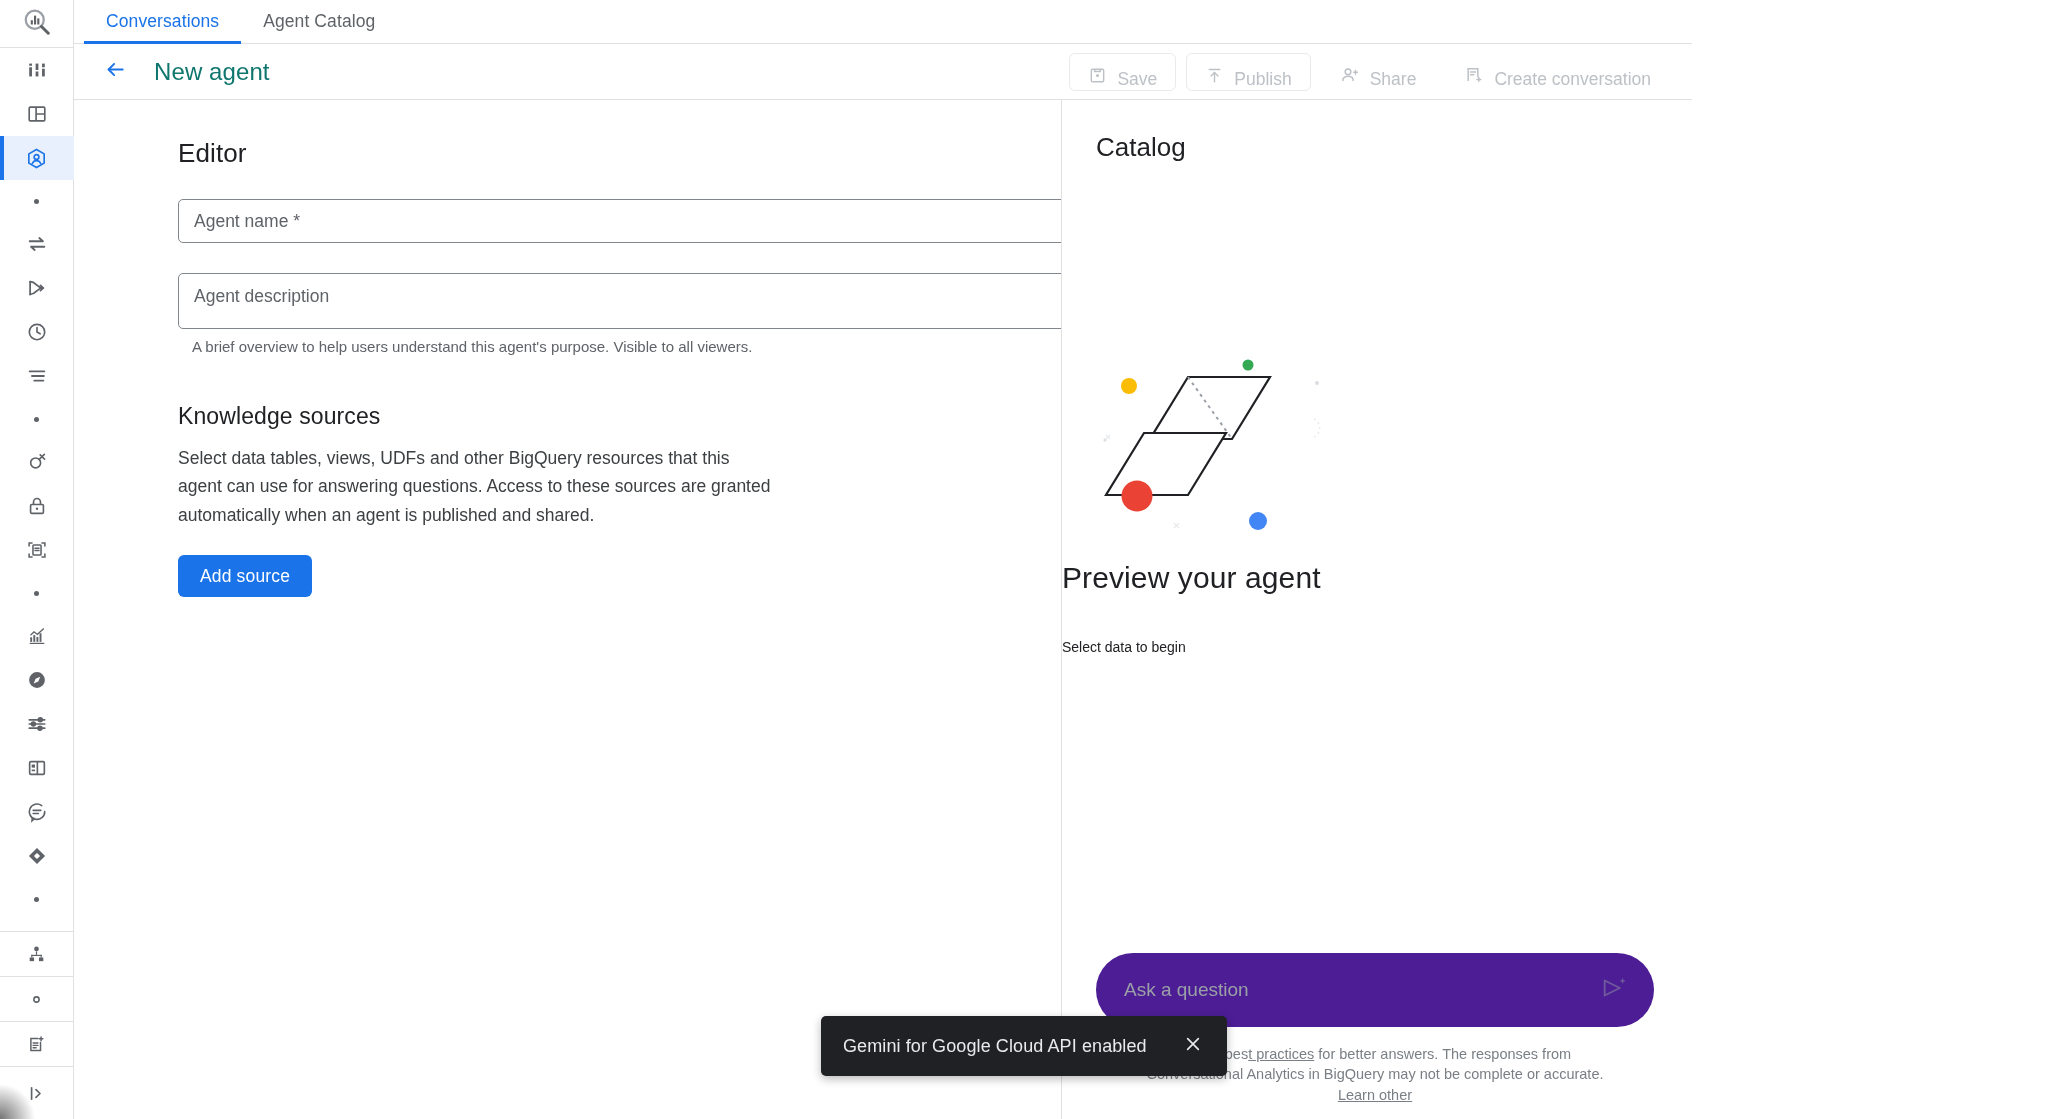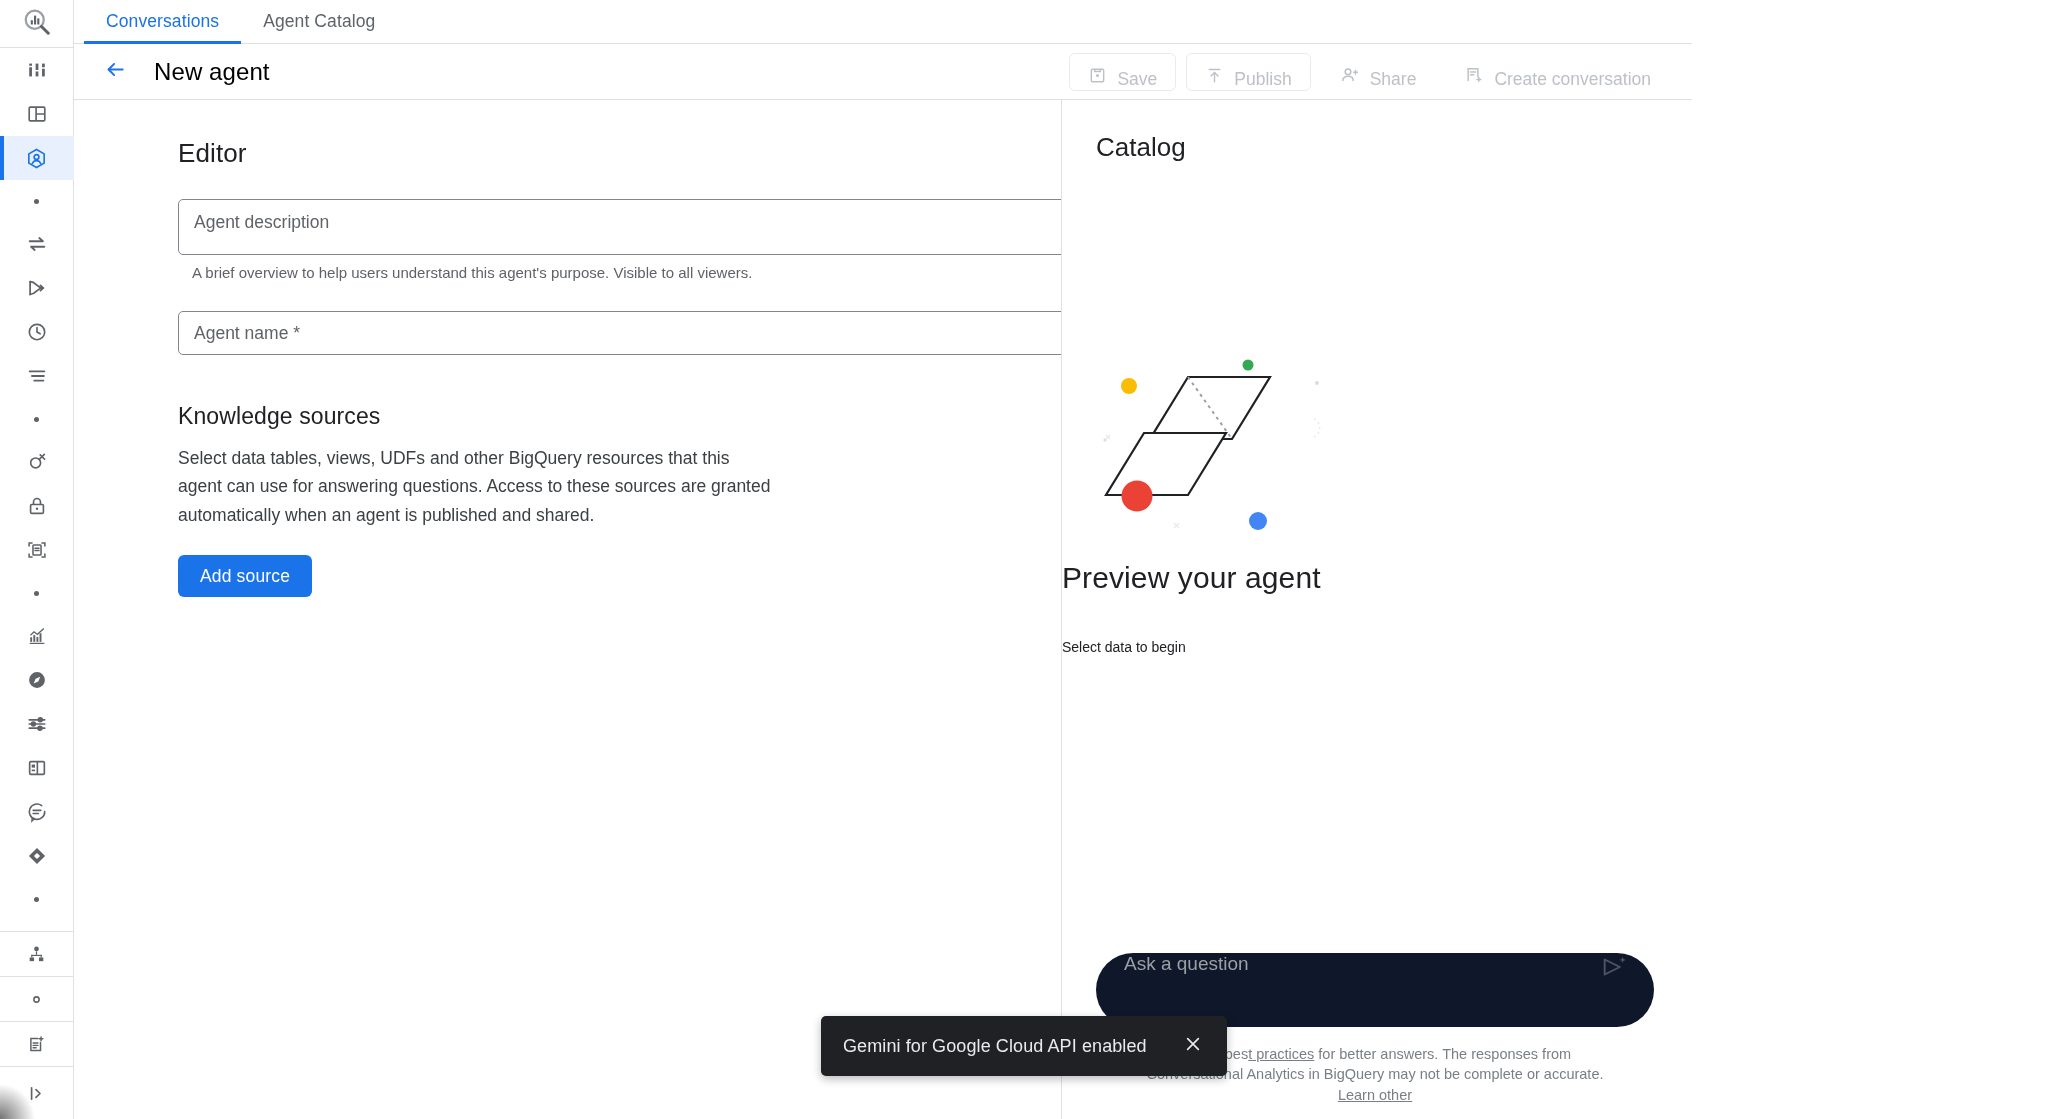--- a/index.html
+++ b/index.html
@@ -71,21 +71,21 @@
     height: 56px; flex: 0 0 56px;
     display: flex; align-items: center;
     border-bottom: 1px solid #e0e0e0;
     padding: 0 22px 0 24px; background: #fff;
   }
   .back-btn {
     width: 34px; height: 34px; display:flex; align-items:center; justify-content:center;
     cursor: pointer; border-radius: 50%; flex: 0 0 34px;
   }
   .page-title {
-    font-size: 24px; color: #000000; margin-left: 22px; white-space: nowrap;
+    font-size: 24px; color: #0f766e; margin-left: 22px; white-space: nowrap;
     letter-spacing: .1px;
   }
   .header-spacer { flex: 1 1 auto; }
   .hdr-actions { display: flex; align-items: center; gap: 10px; }
   .hdr-btn {
     display: flex; align-items: flex-end; gap: 10px;
     height: 38px; padding: 0 18px; border-radius: 6px;
     font-size: 17.5px; color: #bdc1c6; background: transparent;
     border: 1px solid transparent; cursor: default; white-space: nowrap;
   }
@@ -137,22 +137,22 @@
   .preview-body {
     flex: 1 1 auto; display: flex; flex-direction: column;
     justify-content: center; padding-bottom: 120px;
   }
   .illus { width: 270px; height: 190px; position: relative; }
   .empty-title { font-size: 30px; color: #202124; margin-top: 30px; letter-spacing: .1px; }
   .empty-sub { font-size: 14px; color: #202124; margin-top: 44px; }
 
   .composer-wrap { padding: 0 38px 0 34px; }
   .composer {
-    height: 74px; border-radius: 37px; background: #0f172a;
-    display: flex; padding: 0 26px 0 28px;
+    height: 74px; border-radius: 37px; background: #4c1d95;
+    display: flex; align-items: center; padding: 0 26px 0 28px;
   }
   .composer-ph { font-size: 19px; color: #9aa0a6; flex: 1 1 auto; }
   .send-icon { opacity: .45; }
   .disclaimer {
     font-size: 14.5px; color: #7a7f85; text-align: center;
     padding: 17px 40px 14px 40px; line-height: 1.4;
   }
   .disclaimer a { color: #7a7f85; text-decoration: underline; }
 
   
@@ -464,26 +464,26 @@
         </div>
       </div>
     </div>
 
     <div class="split">
 
       <div class="editor-pane">
         <div class="section-title">Editor</div>
 
         <div class="field">
+          <input class="txt-input" type="text" placeholder="Agent name *" style="">
+        </div>
+
+        <div class="field">
           <textarea class="txt-area" placeholder="Agent description" style=""></textarea>
           <div class="hint">A brief overview to help users understand this agent's purpose. Visible to all viewers.</div>
-        </div>
-
-        <div class="field">
-          <input class="txt-input" type="text" placeholder="Agent name *" style="">
         </div>
 
         <div class="ks-block">
           <div class="ks-title">Knowledge sources</div>
           <div class="ks-desc">Select data tables, views, UDFs and other BigQuery resources that this agent can use for answering questions. Access to these sources are granted automatically when an agent is published and shared.</div>
           <button class="btn-primary">Add source</button>
         </div>
       </div>
 
       <div class="preview-pane">

